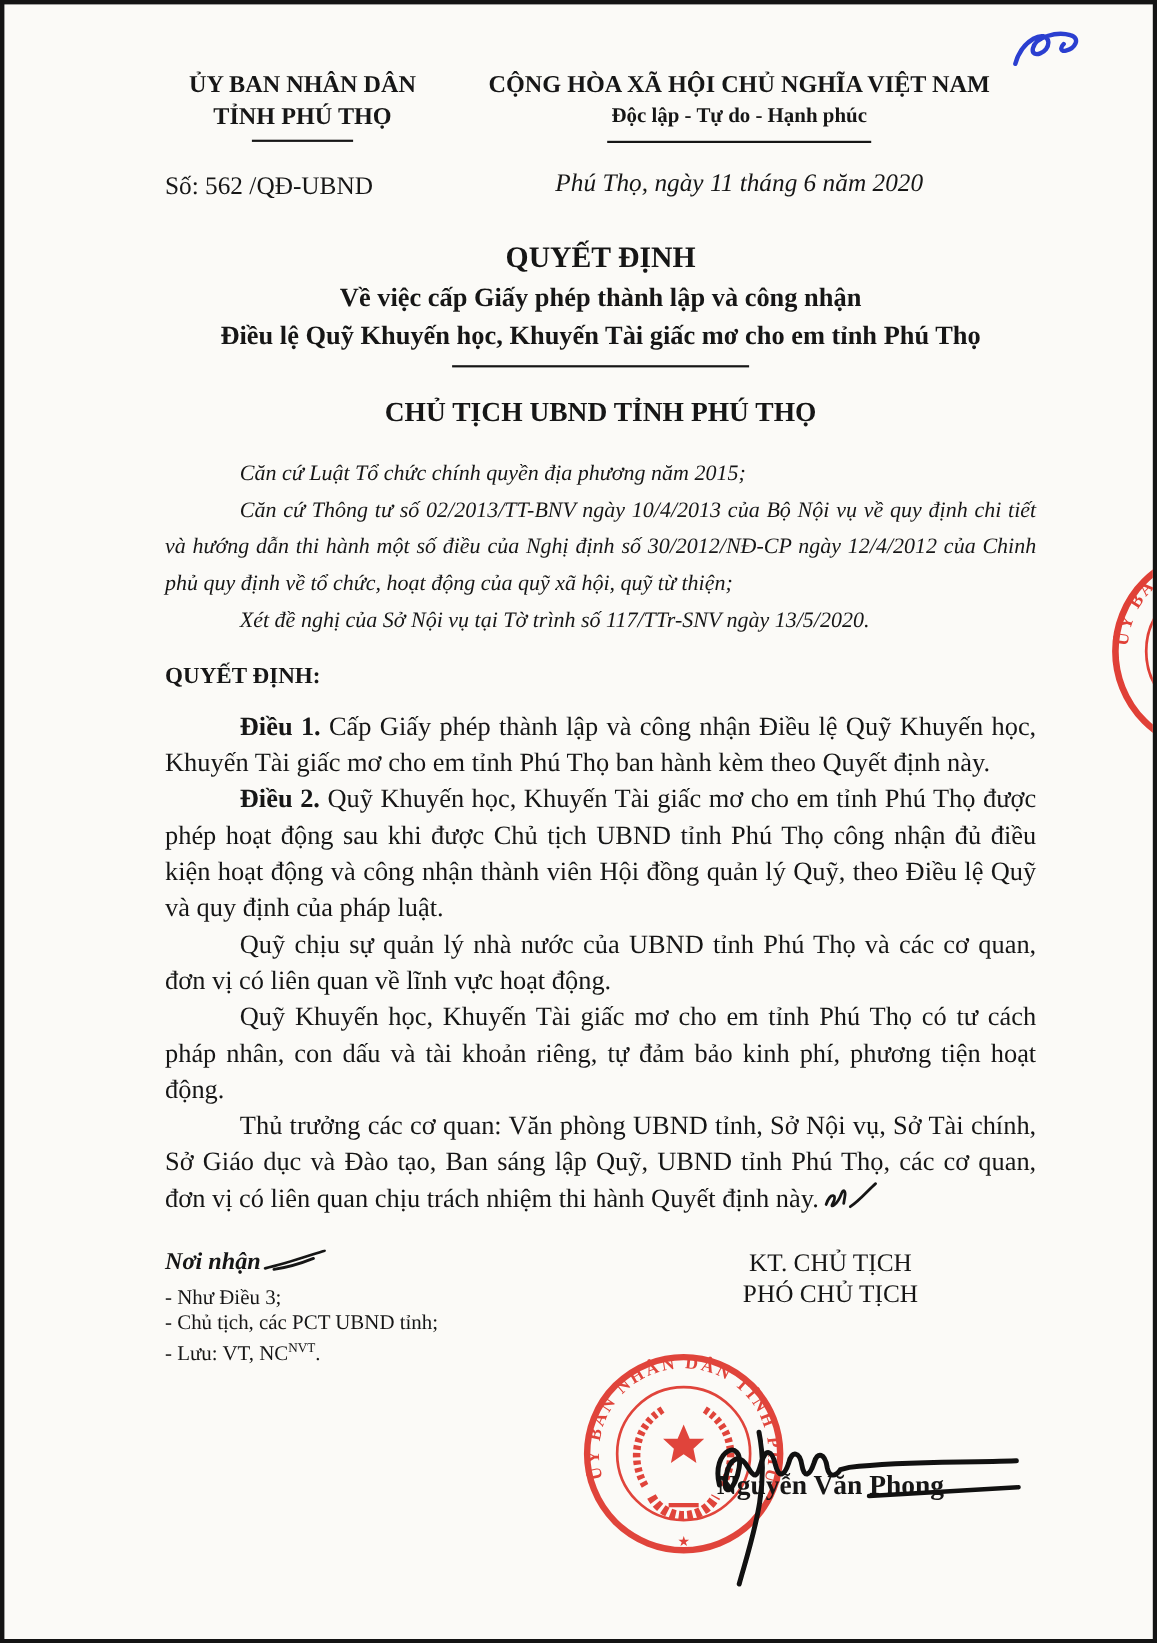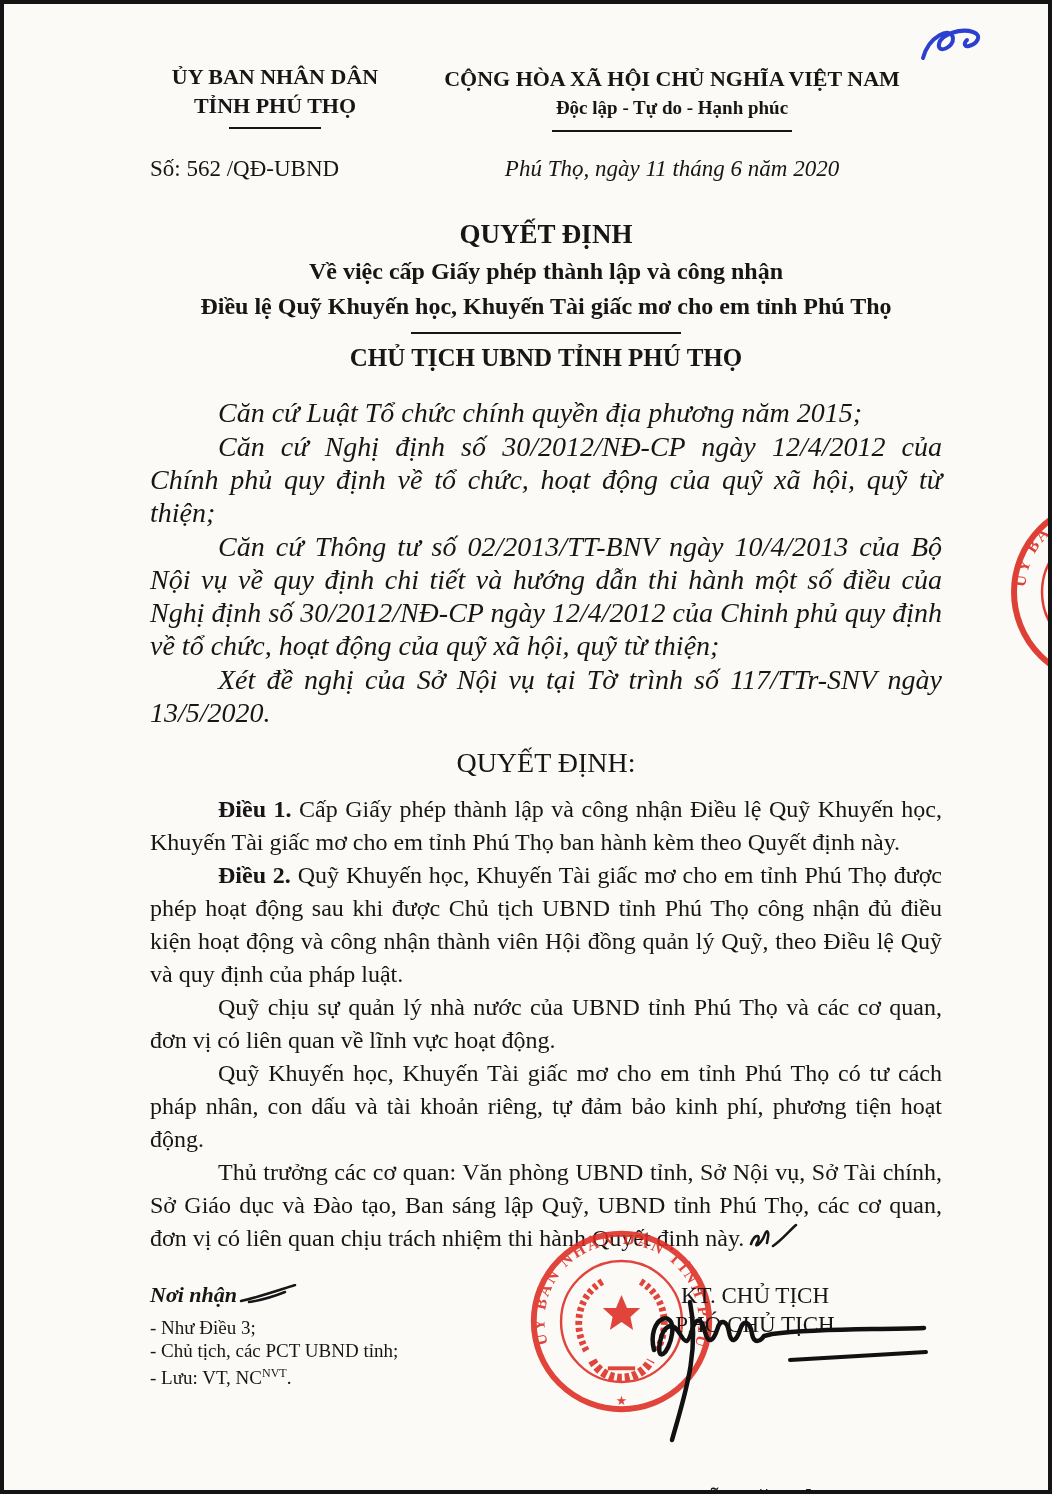--- a/index.html
+++ b/index.html
@@ -14,44 +14,44 @@
     position:relative;
     width:1052px;height:1494px;
     background:var(--paper);
     border:4px solid #141414;
     color:var(--ink);
     font-family:"Liberation Serif","DejaVu Serif",serif;
     padding:58px 106px 0 146px;
     overflow:hidden;
   }
   
-  .header{display:flex;align-items:flex-end;}
+  .header{display:flex;align-items:flex-start;}
   .hdr-left{width:250px;text-align:center;flex:0 0 auto;}
   .hdr-right{width:540px;margin-left:auto;text-align:center;}
   .hdr-line{font-size:22px;line-height:29px;font-weight:bold;}
   .hdr-line2{font-size:19px;line-height:30px;font-weight:bold;}
   .rule{height:2px;background:var(--ink);}
   .rule-left{width:92px;margin:7px auto 0;}
   .rule-right{width:240px;margin:7px auto 0;}
   .doc-number{margin-top:27px;font-size:23px;text-align:left;white-space:nowrap;}
   .date-line{margin-top:24px;font-size:23px;font-style:italic;}
   
   .title-block{margin-top:34px;text-align:center;}
   .doc-type{font-size:27px;line-height:36px;font-weight:bold;}
   .subject{font-size:24px;line-height:31px;font-weight:bold;margin-top:4px;}
   .rule-title{width:270px;margin:10px auto 0;}
-  .authority{margin-top:8px;font-size:25px;line-height:32px;font-weight:bold;}
+  .authority{margin-top:26px;font-size:25px;line-height:32px;font-weight:bold;}
   
   .preamble{margin-top:22px;}
   .preamble p{
-    font-style:italic;font-size:28px;line-height:33px;
+    font-style:italic;font-size:20px;line-height:33px;
     text-align:justify;text-indent:68px;margin:1px 0;
   }
   .decision-heading{
-    text-align:center;font-size:28px;font-weight:normal;
+    font-size:21px;font-weight:bold;
     margin:17px 0 14px;line-height:33px;
   }
   .articles p{
     font-size:24px;line-height:33px;text-align:justify;text-indent:68px;
   }
   .art-label{font-weight:bold;}
   .endmark{vertical-align:-5px;margin-left:2px;}
   
   .footer{position:relative;margin-top:26px;height:240px;z-index:5;}
   .recip-heading{font-size:22px;font-weight:bold;font-style:italic;line-height:28px;}
@@ -109,21 +109,20 @@
   <div class="title-block">
     <div class="doc-type">QUYẾT ĐỊNH</div>
     <div class="subject">Về việc cấp Giấy phép thành lập và công nhận</div>
     <div class="subject">Điều lệ Quỹ Khuyến học, Khuyến Tài giấc mơ cho em tỉnh Phú Thọ</div>
     <div class="rule rule-title"></div>
     <div class="authority">CHỦ TỊCH UBND TỈNH PHÚ THỌ</div>
   </div>
 
   <div class="preamble">
     <p>Căn cứ Luật Tổ chức chính quyền địa phương năm 2015;</p>
-    <p>Căn cứ Nghị định số 30/2012/NĐ-CP ngày 12/4/2012 của Chính phủ quy định về tổ chức, hoạt động của quỹ xã hội, quỹ từ thiện;</p>
     <p>Căn cứ Thông tư số 02/2013/TT-BNV ngày 10/4/2013 của Bộ Nội vụ về quy định chi tiết và hướng dẫn thi hành một số điều của Nghị định số 30/2012/NĐ-CP ngày 12/4/2012 của Chinh phủ quy định về tổ chức, hoạt động của quỹ xã hội, quỹ từ thiện;</p>
     <p>Xét đề nghị của Sở Nội vụ tại Tờ trình số 117/TTr-SNV ngày 13/5/2020.</p>
   </div>
 
   <div class="decision-heading">QUYẾT ĐỊNH:</div>
 
   <div class="articles">
     <p><b class="art-label">Điều 1.</b> <span>Cấp Giấy phép thành lập và công nhận Điều lệ Quỹ Khuyến học, Khuyến Tài giấc mơ cho em tỉnh Phú Thọ ban hành kèm theo Quyết định này.</span></p>
     <p><b class="art-label">Điều 2.</b> <span>Quỹ Khuyến học, Khuyến Tài giấc mơ cho em tỉnh Phú Thọ được phép hoạt động sau khi được Chủ tịch UBND tỉnh Phú Thọ công nhận đủ điều kiện hoạt động và công nhận thành viên Hội đồng quản lý Quỹ, theo Điều lệ Quỹ và quy định của pháp luật.</span></p>
     <p><span>Quỹ chịu sự quản lý nhà nước của UBND tỉnh Phú Thọ và các cơ quan, đơn vị có liên quan về lĩnh vực hoạt động.</span></p>

